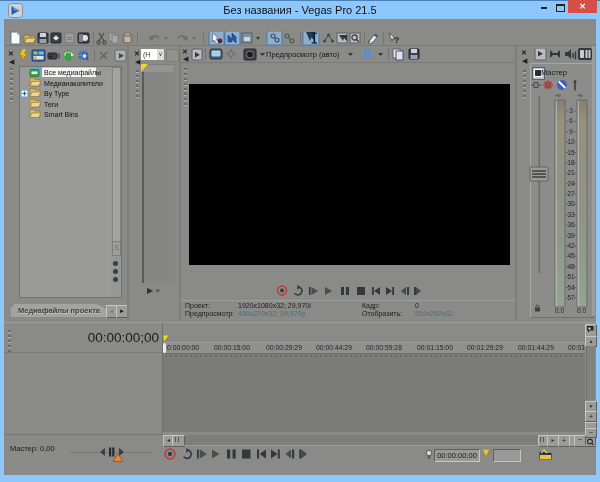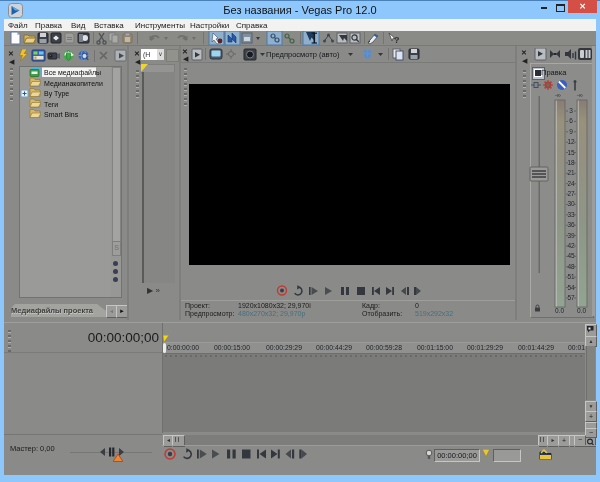--- a/index.html
+++ b/index.html
@@ -16,59 +16,50 @@
   #menubar span{position:absolute;top:2px;}
   
   #toolbar{left:0;top:12px;width:592px;height:14px;background:#8a8a87;border-bottom:1px solid #79797a;}
   
   #dock{left:0;top:27px;width:592px;height:274px;background:#8a8a89;}
   .xbtn{font-size:7px;color:#222;font-weight:bold;line-height:7px;}
   
   #tree{left:15px;top:20px;width:92px;height:230px;background:#9a9a99;border:1px solid #72726f;border-right:none;}
   #treesb{left:107px;top:20px;width:10px;height:230px;background:#979796;border:1px solid #72726f;border-left:none;}
   
-  #tabmedia{left:7px;top:258px;width:103px;height:13px;background:#a3a3a0;font-size:7.5px;font-weight:bold;color:#40403e;text-align:left;line-height:13px;clip-path:polygon(0 100%,0 4px,4px 0,86px 0,100% 100%);text-shadow:0.5px 0.5px 0 #c8c8c6;}
+  #tabmedia{left:7px;top:258px;width:103px;height:13px;background:#a3a3a0;font-size:7.5px;font-weight:bold;color:#40403e;text-align:left;padding-left:7px;line-height:13px;clip-path:polygon(0 100%,0 4px,4px 0,86px 0,100% 100%);text-shadow:0.5px 0.5px 0 #c8c8c6;}
   
   #black{left:185px;top:38px;width:321px;height:181px;background:#000;}
   .infotxt{font-size:7px;color:#1c1c1c;white-space:nowrap;}
   .infoval{font-size:7px;color:#47707c;white-space:nowrap;}
   
   #tl{left:0;top:303px;width:592px;height:141px;background:#8a8a89;border-top:1px solid #9e9e9d;}
   #bigtc{font-size:13.5px;color:#1b1b1b;}
   .rlabel{position:absolute;top:0;font-size:6.8px;color:#20242a;white-space:nowrap;}
   
   #statusbar{left:0;top:444px;width:592px;height:12px;background:#8a8a89;border-top:1px solid #9c9c9b;font-size:7.5px;color:#1a1a1a;}
   .btn3d{background:#9b9b9a;border:1px solid;border-color:#c6c6c5 #5f5f5e #5f5f5e #c6c6c5;}
   .sunken{background:#999998;border:1px solid;border-color:#5f5f5e #c6c6c5 #c6c6c5 #5f5f5e;}
   .grip{width:3px;background-image:repeating-linear-gradient(180deg,#6a6a69 0 2px,#b0b0af 2px 3px,#8a8a89 3px 5px);}
 </style>
 </head>
 <body>
 <div id="win">
   <div class="abs" id="topline"></div>
-  <div class="abs" id="titletext">Без названия - Vegas Pro 12.0</div>
+  <div class="abs" id="titletext">Без названия - Vegas Pro 21.5</div>
   <svg class="abs" style="left:8px;top:3px" width="15" height="15" viewBox="0 0 15 15">
     <rect x="0.5" y="0.5" width="14" height="14" rx="3" fill="#cfd3d8" stroke="#8a8f96"></rect>
     <path d="M3.5 3 L11.5 7.5 L3.5 12 Z" fill="#1d5fa8"></path>
     <path d="M3.5 3 L11.5 7.5 L7 7.5 Z" fill="#63a8e0"></path>
   </svg>
   <div class="abs" id="minbtn"></div>
   <div class="abs" id="maxbtn"></div>
   <div class="abs" id="closebtn">✕</div>
 
   <div class="abs" id="content">
-    <div class="abs" id="menubar">
-      <span style="left:4px">Файл</span>
-        <span style="left:31px">Правка</span>
-        <span style="left:67px">Вид</span>
-        <span style="left:90px">Вставка</span>
-        <span style="left:131px">Инструменты</span>
-        <span style="left:186px">Настройки</span>
-        <span style="left:232px">Справка</span>
-    </div>
     <div class="abs" id="toolbar">
     <svg width="592" height="14" viewBox="0 0 592 14">
 
       <g transform="translate(6,1)">
             <path d="M1 0 h6 l3 3 v9 h-9 z" fill="#fdfdfd" stroke="#5b76a8" stroke-width="1"></path>
             <path d="M7 0 l3 3 h-3 z" fill="#b9c8e2"></path>
           </g>
 
       <g transform="translate(20,2)">
             <path d="M0 2 h4 l1 1 h6 v7 h-11 z" fill="#d9b865" stroke="#8a7430"></path>
@@ -391,21 +382,21 @@
         <g transform="translate(44,0)">
             <rect width="14" height="12" rx="2" fill="#33373d"></rect>
             <rect x="2" y="2" width="4" height="8" rx="1" fill="#c9cdd2"></rect>
             <rect x="7.5" y="2" width="2" height="8" fill="#c9cdd2"></rect>
             <rect x="10.5" y="2" width="2" height="8" fill="#c9cdd2"></rect>
           </g>
       </svg>
       <div class="abs" style="left:526px;top:17px;width:62px;height:253px;background:#8c8c8b;border:1px solid;border-color:#a8a8a7 #6f6f6e #6f6f6e #a8a8a7"></div>
       <div class="abs" style="left:528px;top:21px;width:11px;height:11px;background:#b9c2cc;border:1px solid #5c6066"></div>
       <div class="abs" style="left:530px;top:23px;width:6px;height:6px;background:#2a2e34;border:1px solid #fff"></div>
-      <div class="abs" style="left:537px;top:22px;font-size:7.5px;color:#16181a">Правка</div>
+      <div class="abs" style="left:537px;top:22px;font-size:7.5px;color:#16181a">Мастер</div>
       <svg class="abs" style="left:526px;top:33px" width="52" height="12" viewBox="0 0 52 12">
         <g stroke="#4a4e54" fill="none">
             <path d="M1 6 h3 M8 6 h3"></path>
             <rect x="4" y="3.5" width="4" height="5" fill="#7a8898" stroke="#4a4e54"></rect>
           </g>
         <g transform="translate(13,1)">
             <circle cx="5" cy="5" r="3.4" fill="#b04038"></circle>
             <circle cx="5" cy="5" r="1.7" fill="#6a6a66"></circle>
             <g stroke="#b04038" stroke-width="1.5">
               <path d="M5 0.2 v1.6 M5 8.2 v1.6 M0.2 5 h1.6 M8.2 5 h1.6 M1.6 1.6 l1.1 1.1 M7.3 7.3 l1.1 1.1 M8.4 1.6 l-1.1 1.1 M2.7 7.3 l-1.1 1.1"></path>

